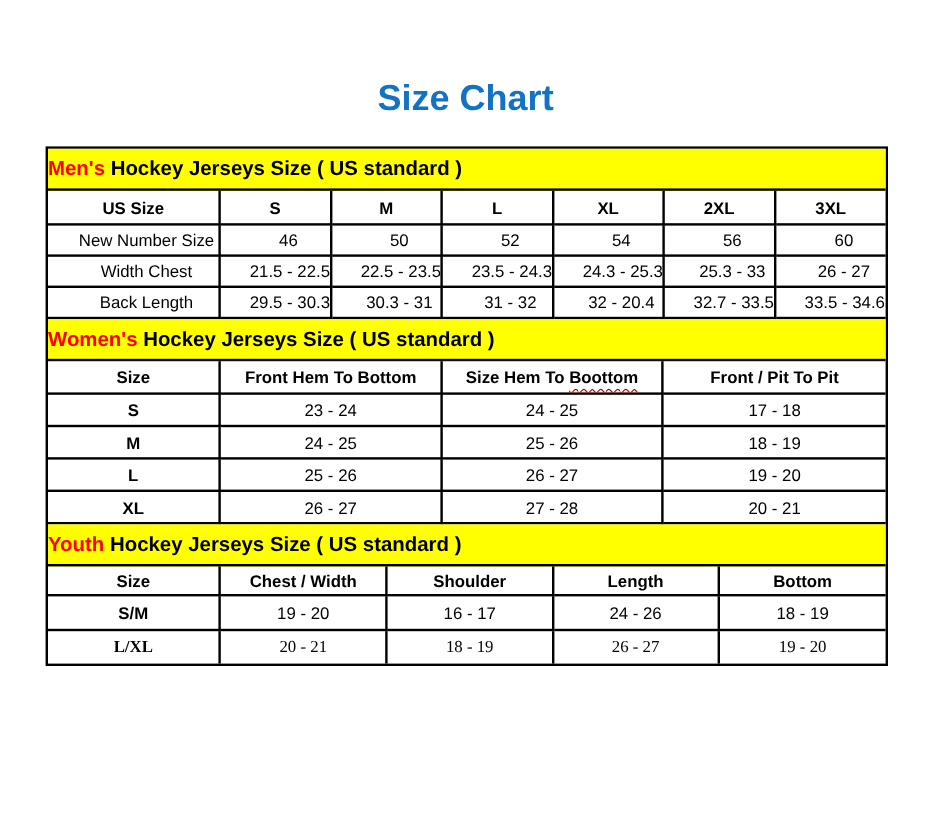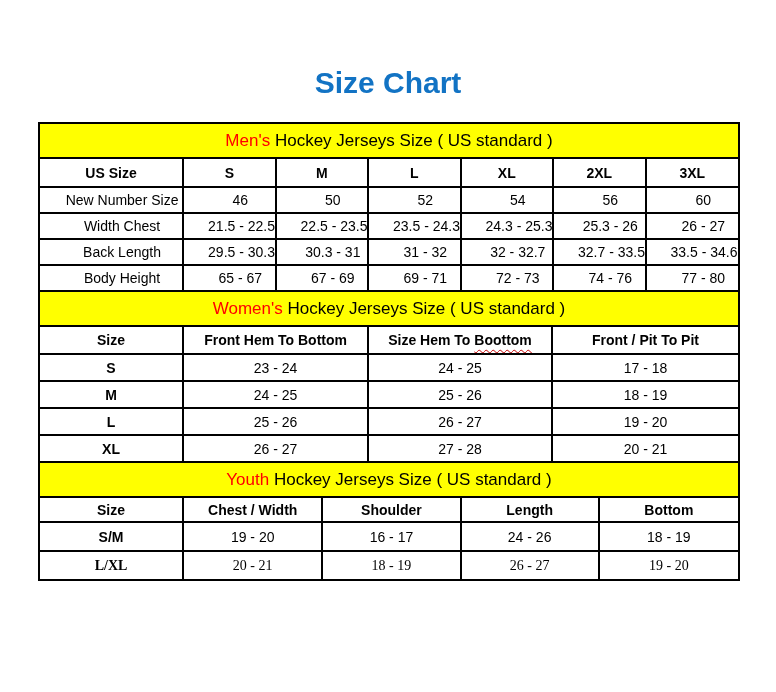--- a/index.html
+++ b/index.html
@@ -19,22 +19,22 @@
     text-align:center;font-size:30px;font-weight:700;color:var(--blue);
     letter-spacing:0px;
   }
   .chart{
     position:absolute;top:122px;left:38px;width:702px;
     box-sizing:border-box;border:2px solid var(--ink);background:#ffffff;
   }
   .band{
     background:var(--yellow);
     border-bottom:2px solid var(--ink);
-    height:33px;display:flex;align-items:center;justify-content:center;
-    font-size:17px;font-weight:400;white-space:pre;
+    height:33px;display:flex;align-items:center;
+    font-size:17px;font-weight:700;white-space:pre;
   }
   .band .hl{color:var(--red);}
   table.tbl{
     width:100%;border-collapse:collapse;table-layout:fixed;
     font-size:14px;
   }
   .tbl th,.tbl td{
     border:2px solid var(--ink);
     text-align:center;vertical-align:middle;padding:0 2px;
     overflow:hidden;white-space:nowrap;
@@ -99,40 +99,31 @@
         <td>54</td>
         <td>56</td>
         <td>60</td>
       </tr>
       <tr>
         <td>Width Chest</td>
         <td>21.5 - 22.5</td>
         <td>22.5 - 23.5</td>
         <td>23.5 - 24.3</td>
         <td>24.3 - 25.3</td>
-        <td>25.3 - 26</td>
+        <td>25.3 - 33</td>
         <td>26 - 27</td>
       </tr>
       <tr>
         <td>Back Length</td>
         <td>29.5 - 30.3</td>
         <td>30.3 - 31</td>
         <td>31 - 32</td>
-        <td>32 - 32.7</td>
+        <td>32 - 20.4</td>
         <td>32.7 - 33.5</td>
         <td>33.5 - 34.6</td>
-      </tr>
-      <tr>
-        <td>Body Height</td>
-        <td>65 - 67</td>
-        <td>67 - 69</td>
-        <td>69 - 71</td>
-        <td>72 - 73</td>
-        <td>74 - 76</td>
-        <td>77 - 80</td>
       </tr>
     </tbody>
   </table>
 
   <div class="band">
     <span class="hl">Women's</span><span> Hockey Jerseys Size ( US standard )</span>
   </div>
   <table class="tbl tbl-w">
     <colgroup>
       <col style="width:20.5%">

